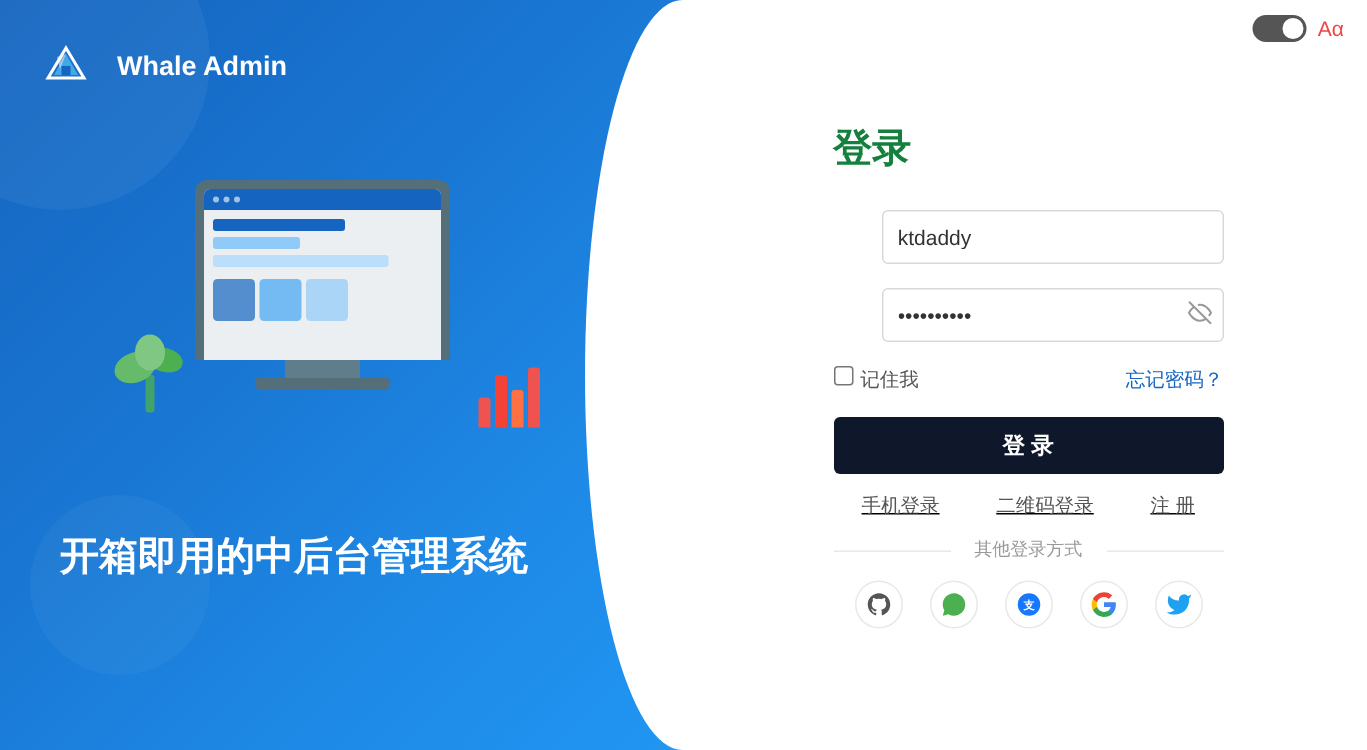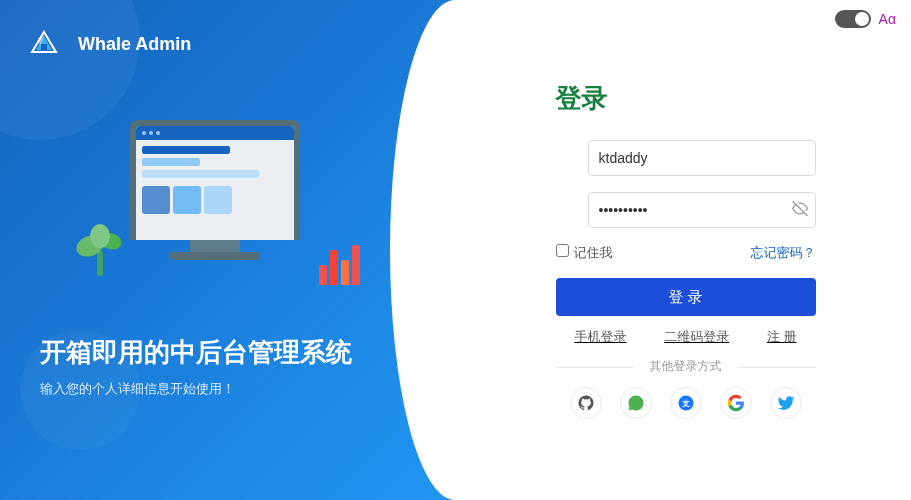--- a/index.html
+++ b/index.html
@@ -271,27 +271,28 @@
     .forgot-password {
       font-size: 13px;
       color: #1565c0;
       cursor: pointer;
       text-decoration: none;
     }
 
     .login-button {
       width: 100%;
       height: 38px;
-      background: #1d4ed8;
+      background: #0f172a;
       color: #fff;
       border: none;
       border-radius: 4px;
       font-size: 15px;
       cursor: pointer;
       margin-bottom: 12px;
+      font-weight: bold;
     }
 
     .other-login-options {
       display: flex;
       justify-content: space-around;
       margin-bottom: 12px;
       text-decoration: underline;
     }
 
     .other-login-item {
@@ -370,21 +371,21 @@
       right: 2px;
       top: 2px;
       width: 14px;
       height: 14px;
       background: #fff;
       border-radius: 50%;
     }
 
     .lang-icon {
       font-size: 14px;
-      color: #a21caf;
+      color: #ef4444;
       cursor: pointer;
     }
 
     
     .deco-circle {
       position: absolute;
       border-radius: 50%;
       background: rgba(255,255,255,0.05);
     }
   </style>
@@ -453,21 +454,20 @@
     <div class="chart-right">
       <div class="chart-bar" style="height:20px;"></div>
       <div class="chart-bar" style="height:35px;background:#f44336;"></div>
       <div class="chart-bar" style="height:25px;background:#ff7043;"></div>
       <div class="chart-bar" style="height:40px;background:#ef5350;"></div>
     </div>
   </div>
 
   <div class="left-content">
     <div class="main-title">开箱即用的中后台管理系统</div>
-    <div class="sub-title">输入您的个人详细信息开始使用！</div>
   </div>
 </div>
 
 <div class="right-panel">
   <div class="login-form">
     <div class="form-title">登录</div>
 
     
     <div class="form-group">
       <div class="input-wrapper">

